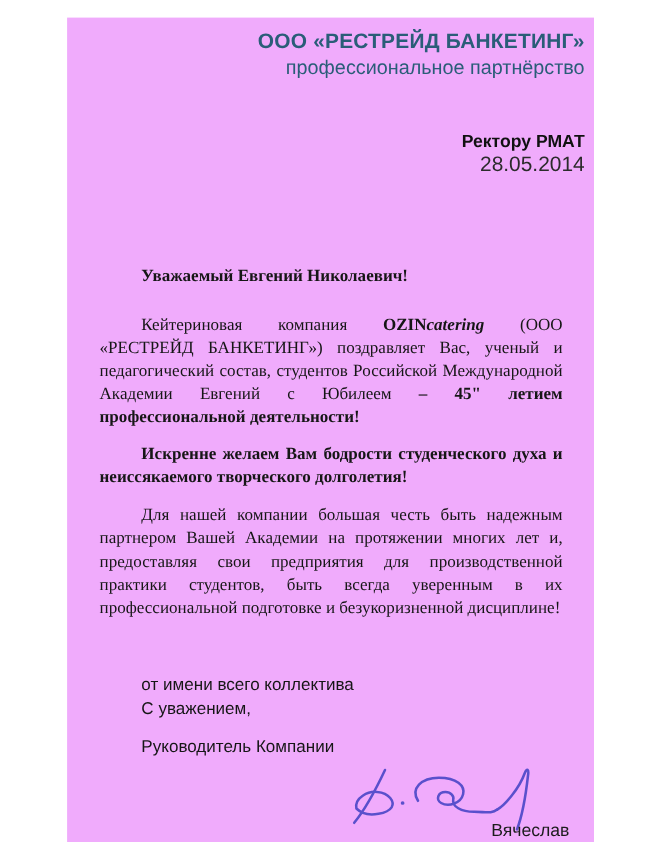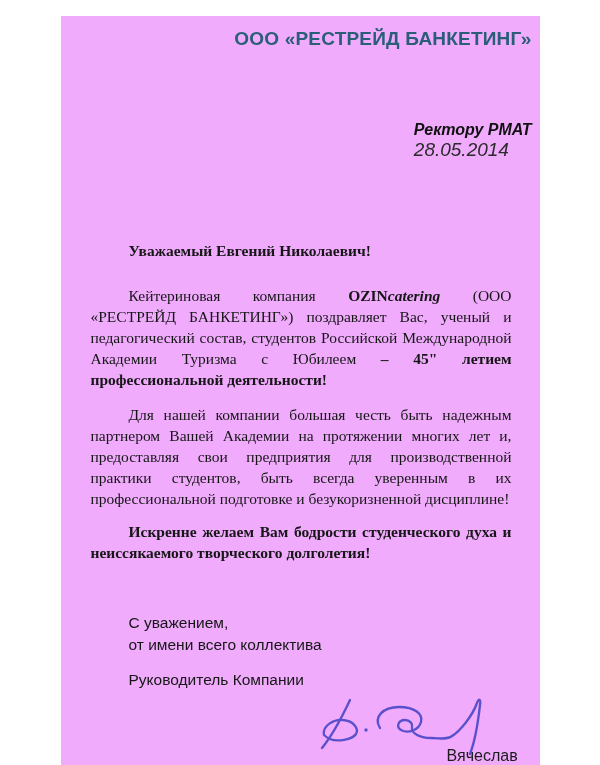--- a/index.html
+++ b/index.html
@@ -28,21 +28,21 @@
     line-height: 23px;
   }
   .tagline {
     font-size: 18px;
     line-height: 22px;
   }
   .recipient {
     position: absolute;
     top: 103px;
     right: 8px;
-    font-style: italic;
+    text-align: right;
   }
   .recipient-line {
     font-size: 16px;
     font-weight: bold;
     line-height: 22px;
     color: #111111;
   }
   .recipient-date {
     font-size: 19px;
     line-height: 18px;
@@ -96,40 +96,41 @@
     color: #1c1c1c;
   }
 </style>
 </head>
 <body>
 
 <div class="page">
 
   <div class="letterhead">
     <div class="company-name">ООО «РЕСТРЕЙД БАНКЕТИНГ»</div>
+    <div class="tagline">профессиональное партнёрство</div>
   </div>
 
   <div class="recipient">
     <div class="recipient-line">Ректору РМАТ</div>
     <div class="recipient-date">28.05.2014</div>
   </div>
 
   <div class="letter-body">
     <div class="salutation">Уважаемый Евгений Николаевич!</div>
 
-    <p class="para para-1"><span>Кейтериновая компания </span><span class="brand-bold">OZIN</span><span class="brand-italic">catering</span><span> (ООО «РЕСТРЕЙД БАНКЕТИНГ») поздравляет Вас, ученый и педагогический состав, студентов Российской Международной Академии Туризма с Юбилеем </span><span class="bold-run">– 45" летием профессиональной деятельности!</span></p>
+    <p class="para para-1"><span>Кейтериновая компания </span><span class="brand-bold">OZIN</span><span class="brand-italic">catering</span><span> (ООО «РЕСТРЕЙД БАНКЕТИНГ») поздравляет Вас, ученый и педагогический состав, студентов Российской Международной Академии Евгений с Юбилеем </span><span class="bold-run">– 45" летием профессиональной деятельности!</span></p>
+
+    <p class="para para-3">Искренне желаем Вам бодрости студенческого духа и неиссякаемого творческого долголетия!</p>
 
     <p class="para para-2">Для нашей компании большая честь быть надежным партнером Вашей Академии на протяжении многих лет и, предоставляя свои предприятия для производственной практики студентов, быть всегда уверенным в их профессиональной подготовке и безукоризненной дисциплине!</p>
-
-    <p class="para para-3">Искренне желаем Вам бодрости студенческого духа и неиссякаемого творческого долголетия!</p>
   </div>
 
   <div class="closing">
+    <div>от имени всего коллектива</div>
     <div>С уважением,</div>
-    <div>от имени всего коллектива</div>
     <div class="closing-title">Руководитель Компании</div>
   </div>
 
   <div class="signature-wrap">
     <svg width="180" height="80" viewBox="0 0 180 80" xmlns="http://www.w3.org/2000/svg">
       <g fill="none" stroke="#5a50cc" stroke-width="2.3" stroke-linecap="round" stroke-linejoin="round">
         <path d="M15,46 C13,36 26,30 34,31 C45,32 50,40 47,45 C43,51 28,53 21,50 C17,48 15,46 15,46 Z"></path>
         <path d="M13,59 C22,48 33,28 41,11"></path>
         <path d="M71,39 C64,28 74,18 90,18 C106,18 114,25 112,33 C110,41 99,45 92,41 C87,38 89,31 96,31 C101,31 104,35 103,38 C102,44 110,49 122,49 C132,49 138,51 143,47"></path>
         <path d="M143,47 C150,43 163,28 168,14 C170,9 172,10 171,16 C169,34 166,52 161,65"></path>

